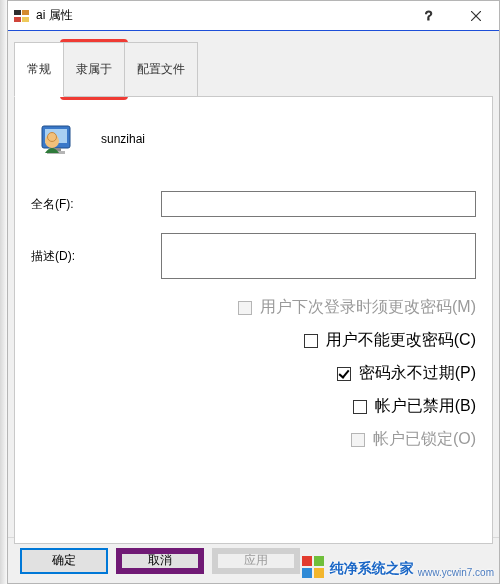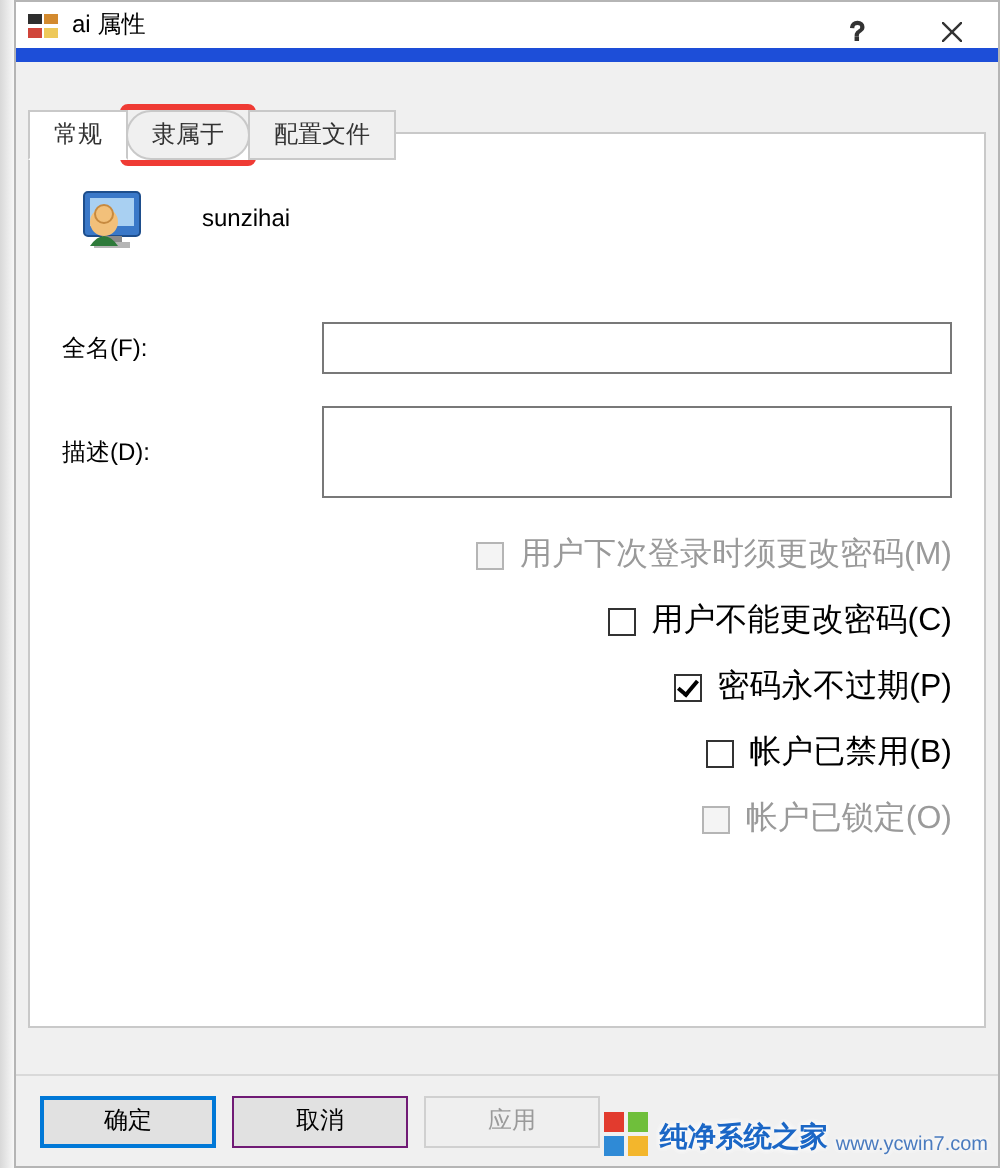--- a/index.html
+++ b/index.html
@@ -15,21 +15,21 @@
     left: 7px; top: 0;
     width: 493px; height: 584px;
     border: 1px solid #b5b5b5;
     background: #f0f0f0;
   }
   .titlebar {
     height: 30px;
     background: #fff;
     display: flex;
     align-items: center;
-    border-bottom: 7px solid #1d4ed8;
+    border-bottom: 1px solid #1d4ed8;
   }
   .title-icon {
     width: 16px; height: 16px;
     margin-left: 6px;
     display: inline-block;
   }
   .title-text {
     flex: 1;
     padding-left: 6px;
     font-size: 12px;
@@ -47,27 +47,27 @@
   .client {
     padding: 10px 6px 0 6px;
   }
 
   .tabs {
     display: flex;
     position: relative;
     z-index: 2;
   }
   .tab {
-    padding: 3px 12px;
+    padding: 18px 12px;
     font-size: 12px;
     border: 1px solid #c9c9c9;
     background: #f0f0f0;
     margin-right: -1px;
     position: relative;
-    top: 14px;
+    top: 1px;
     color: #333;
   }
   .tab.active {
     background: #fff;
     border-bottom: 1px solid #fff;
     z-index: 3;
   }
   .tab-highlight {
     position: absolute;
     border: 3px solid #ef3b34;
@@ -156,21 +156,21 @@
     display: flex;
     align-items: center;
     padding: 0 12px;
     gap: 8px;
     border-top: 1px solid #d9d9d9;
     background: #f0f0f0;
   }
   .btn {
     min-width: 88px;
     height: 26px;
-    border: 1px solid #701a75;
+    border: 6px solid #701a75;
     background: #e1e1e1;
     font-size: 12px;
     display: inline-flex;
     align-items: center;
     justify-content: center;
     color: #000;
   }
   .btn.primary {
     border: 2px solid #0078d7;
     background: #e1e1e1;
@@ -246,21 +246,21 @@
             <line x1="0" y1="0" x2="10" y2="10" stroke-width="1.2"></line>
             <line x1="10" y1="0" x2="0" y2="10" stroke-width="1.2"></line>
           </svg>
       </div>
     </div>
   </div>
 
   <div class="client">
     <div class="tabs">
       <div class="tab active"><span>常规</span></div>
-      <div class="tab" style="position:relative;border-radius:14px;">
+      <div class="tab" style="position:relative;">
         <span>隶属于</span>
         <span class="tab-highlight" style="left:-4px;top:-4px;right:-4px;bottom:-4px;"></span>
       </div>
       <div class="tab"><span>配置文件</span></div>
     </div>
 
     <div class="panel">
 
       <div class="user-row">
         <span class="user-icon">

